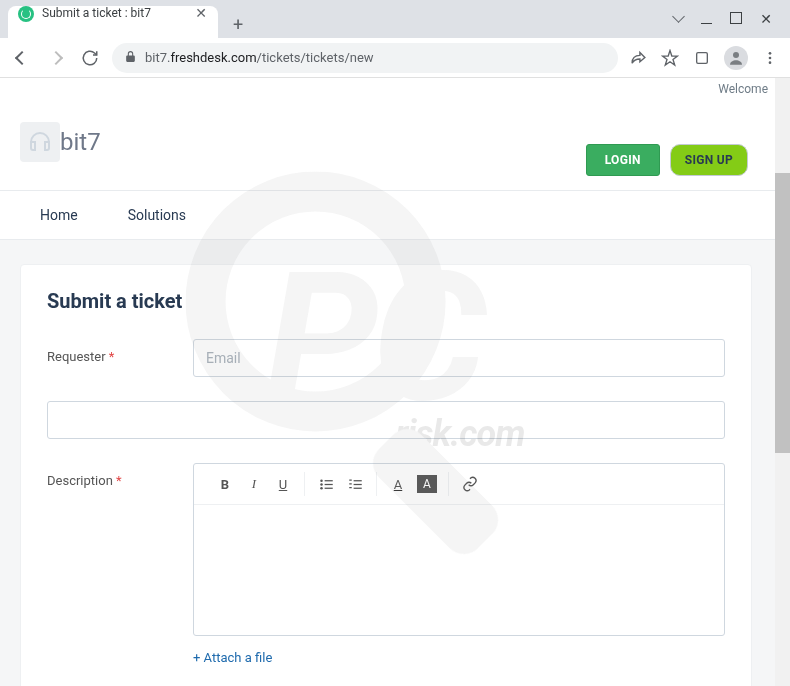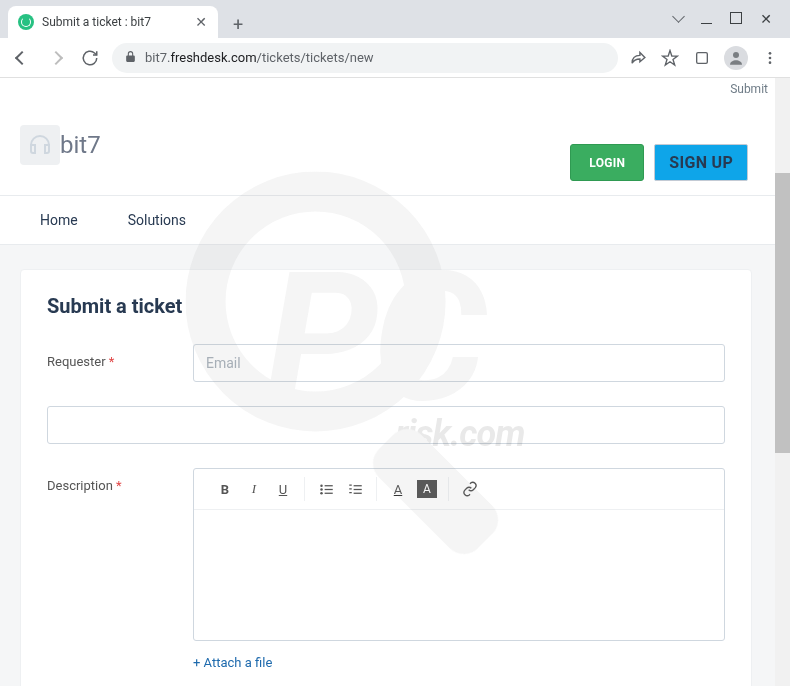--- a/index.html
+++ b/index.html
@@ -1,20 +1,20 @@
 <!DOCTYPE html>
 <html><head>
   <meta charset="utf-8">
   <style>
     * { margin: 0; padding: 0; box-sizing: border-box; font-family: -apple-system, BlinkMacSystemFont, "Segoe UI", Roboto, sans-serif; }
     body { background: #fff; width: 790px; height: 686px; overflow: hidden; position: relative; }
     
     
     .title-bar { height: 38px; background: #dee1e6; display: flex; align-items: flex-end; padding: 0 8px; }
-    .tab { background: #fff; height: 32px; border-radius: 8px 8px 0 0; display: flex; align-items: center; padding: 0 10px; width: 210px; gap: 8px; }
+    .tab { background: #fff; height: 32px; border-radius: 8px 8px 0 0; display: flex; align-items: flex-start; padding: 0 10px; width: 210px; gap: 8px; }
     .tab-favicon { width: 16px; height: 16px; background: #27c182; border-radius: 50%; display: flex; align-items: center; justify-content: center; }
     .tab-favicon::after { content: ''; width: 8px; height: 8px; border: 1.5px solid #fff; border-radius: 50%; border-top-color: transparent; }
     .tab-title { font-size: 12px; color: #3c4043; flex: 1; white-space: nowrap; overflow: hidden; }
     .tab-close { width: 14px; height: 14px; display: flex; align-items: center; justify-content: center; cursor: pointer; color: #5f6368; font-size: 14px; }
     .new-tab { width: 28px; height: 28px; display: flex; align-items: center; justify-content: center; color: #5f6368; font-size: 18px; margin-left: 6px; cursor: pointer; }
     .window-controls { position: absolute; right: 0; top: 0; height: 38px; display: flex; align-items: center; gap: 18px; padding: 0 18px; }
     .window-controls span { color: #3c4043; font-size: 13px; cursor: pointer; }
     .wc-chevron::after { content: ''; display: inline-block; width: 8px; height: 8px; border-right: 1.5px solid #5f6368; border-bottom: 1.5px solid #5f6368; transform: rotate(45deg); margin-bottom: 3px; }
     .wc-min::after { content: ''; display: inline-block; width: 11px; border-top: 1.5px solid #3c4043; }
     .wc-max::after { content: ''; display: inline-block; width: 10px; height: 10px; border: 1.5px solid #3c4043; }
@@ -40,21 +40,21 @@
     
     .header-container { padding: 8px 20px 0; }
     .welcome-row { text-align: right; font-size: 12px; color: #6f7c87; padding: 4px 22px 0 0; }
     .header { display: flex; align-items: center; justify-content: space-between; padding: 4px 22px 14px 0; }
     .brand { display: flex; align-items: center; }
     .logo-sq { width: 40px; height: 40px; background: #eef0f2; border-radius: 4px; display: flex; align-items: center; justify-content: center; }
     .logo-sq svg { width: 24px; height: 24px; }
     .brand-name { font-size: 24px; color: #6f7889; font-weight: 400; }
     .auth-btns { display: flex; gap: 10px; margin-top: 36px; }
     .btn-login { background: #3aad60; color: #fff; border: 1px solid #2f9a52; padding: 8px 18px; font-size: 12px; font-weight: 700; border-radius: 3px; cursor: pointer; letter-spacing: 0.3px; }
-    .btn-signup { background: #0ea5e9; color: #283a52; border: 1px solid #c3cad4; padding: 8px 14px; font-size: 16px; font-weight: 700; border-radius: 2px; cursor: pointer; letter-spacing: 0.3px; }
+    .btn-signup { background: #84cc16; color: #283a52; border: 1px solid #c3cad4; padding: 8px 14px; font-size: 12px; font-weight: 700; border-radius: 10px; cursor: pointer; letter-spacing: 0.3px; }
     
     .nav-bar { border-top: 1px solid #e8ebee; border-bottom: 1px solid #e8ebee; padding: 0 20px; }
     .nav-inner { display: flex; gap: 50px; padding: 16px 20px; }
     .nav-item { font-size: 14px; color: #283a52; cursor: pointer; }
     
     .content-bg { background: #f5f6f7; min-height: 500px; padding: 24px 20px; }
     .card { background: #fff; border-radius: 4px; padding: 24px 26px; border: 1px solid #eef0f2; margin-right: 18px; }
     .card-title { font-size: 20px; font-weight: 700; color: #283a52; margin-bottom: 26px; }
     
     .form-row { display: flex; margin-bottom: 24px; align-items: flex-start; }
@@ -149,21 +149,21 @@
       <svg width="16" height="16" viewBox="0 0 24 24" fill="#5f6368">
           <circle cx="12" cy="5" r="2"></circle>
           <circle cx="12" cy="12" r="2"></circle>
           <circle cx="12" cy="19" r="2"></circle>
         </svg>
     </div>
   </div>
 </div>
 
 <div class="page-wrapper">
-  <div class="welcome-row">Submit</div>
+  <div class="welcome-row">Welcome</div>
   <div class="header-container">
     <div class="header">
       <div class="brand">
         <div class="logo-sq">
           <svg viewBox="0 0 24 24" fill="none" stroke="#cfd7df" stroke-width="2">
               <path d="M3 12v6a2 2 0 0 0 2 2h2v-8H3zM21 12v6a2 2 0 0 1-2 2h-2v-8h4zM3 12a9 9 0 0 1 18 0"></path>
             </svg>
         </div>
         <div class="brand-name">bit7</div>
       </div>

